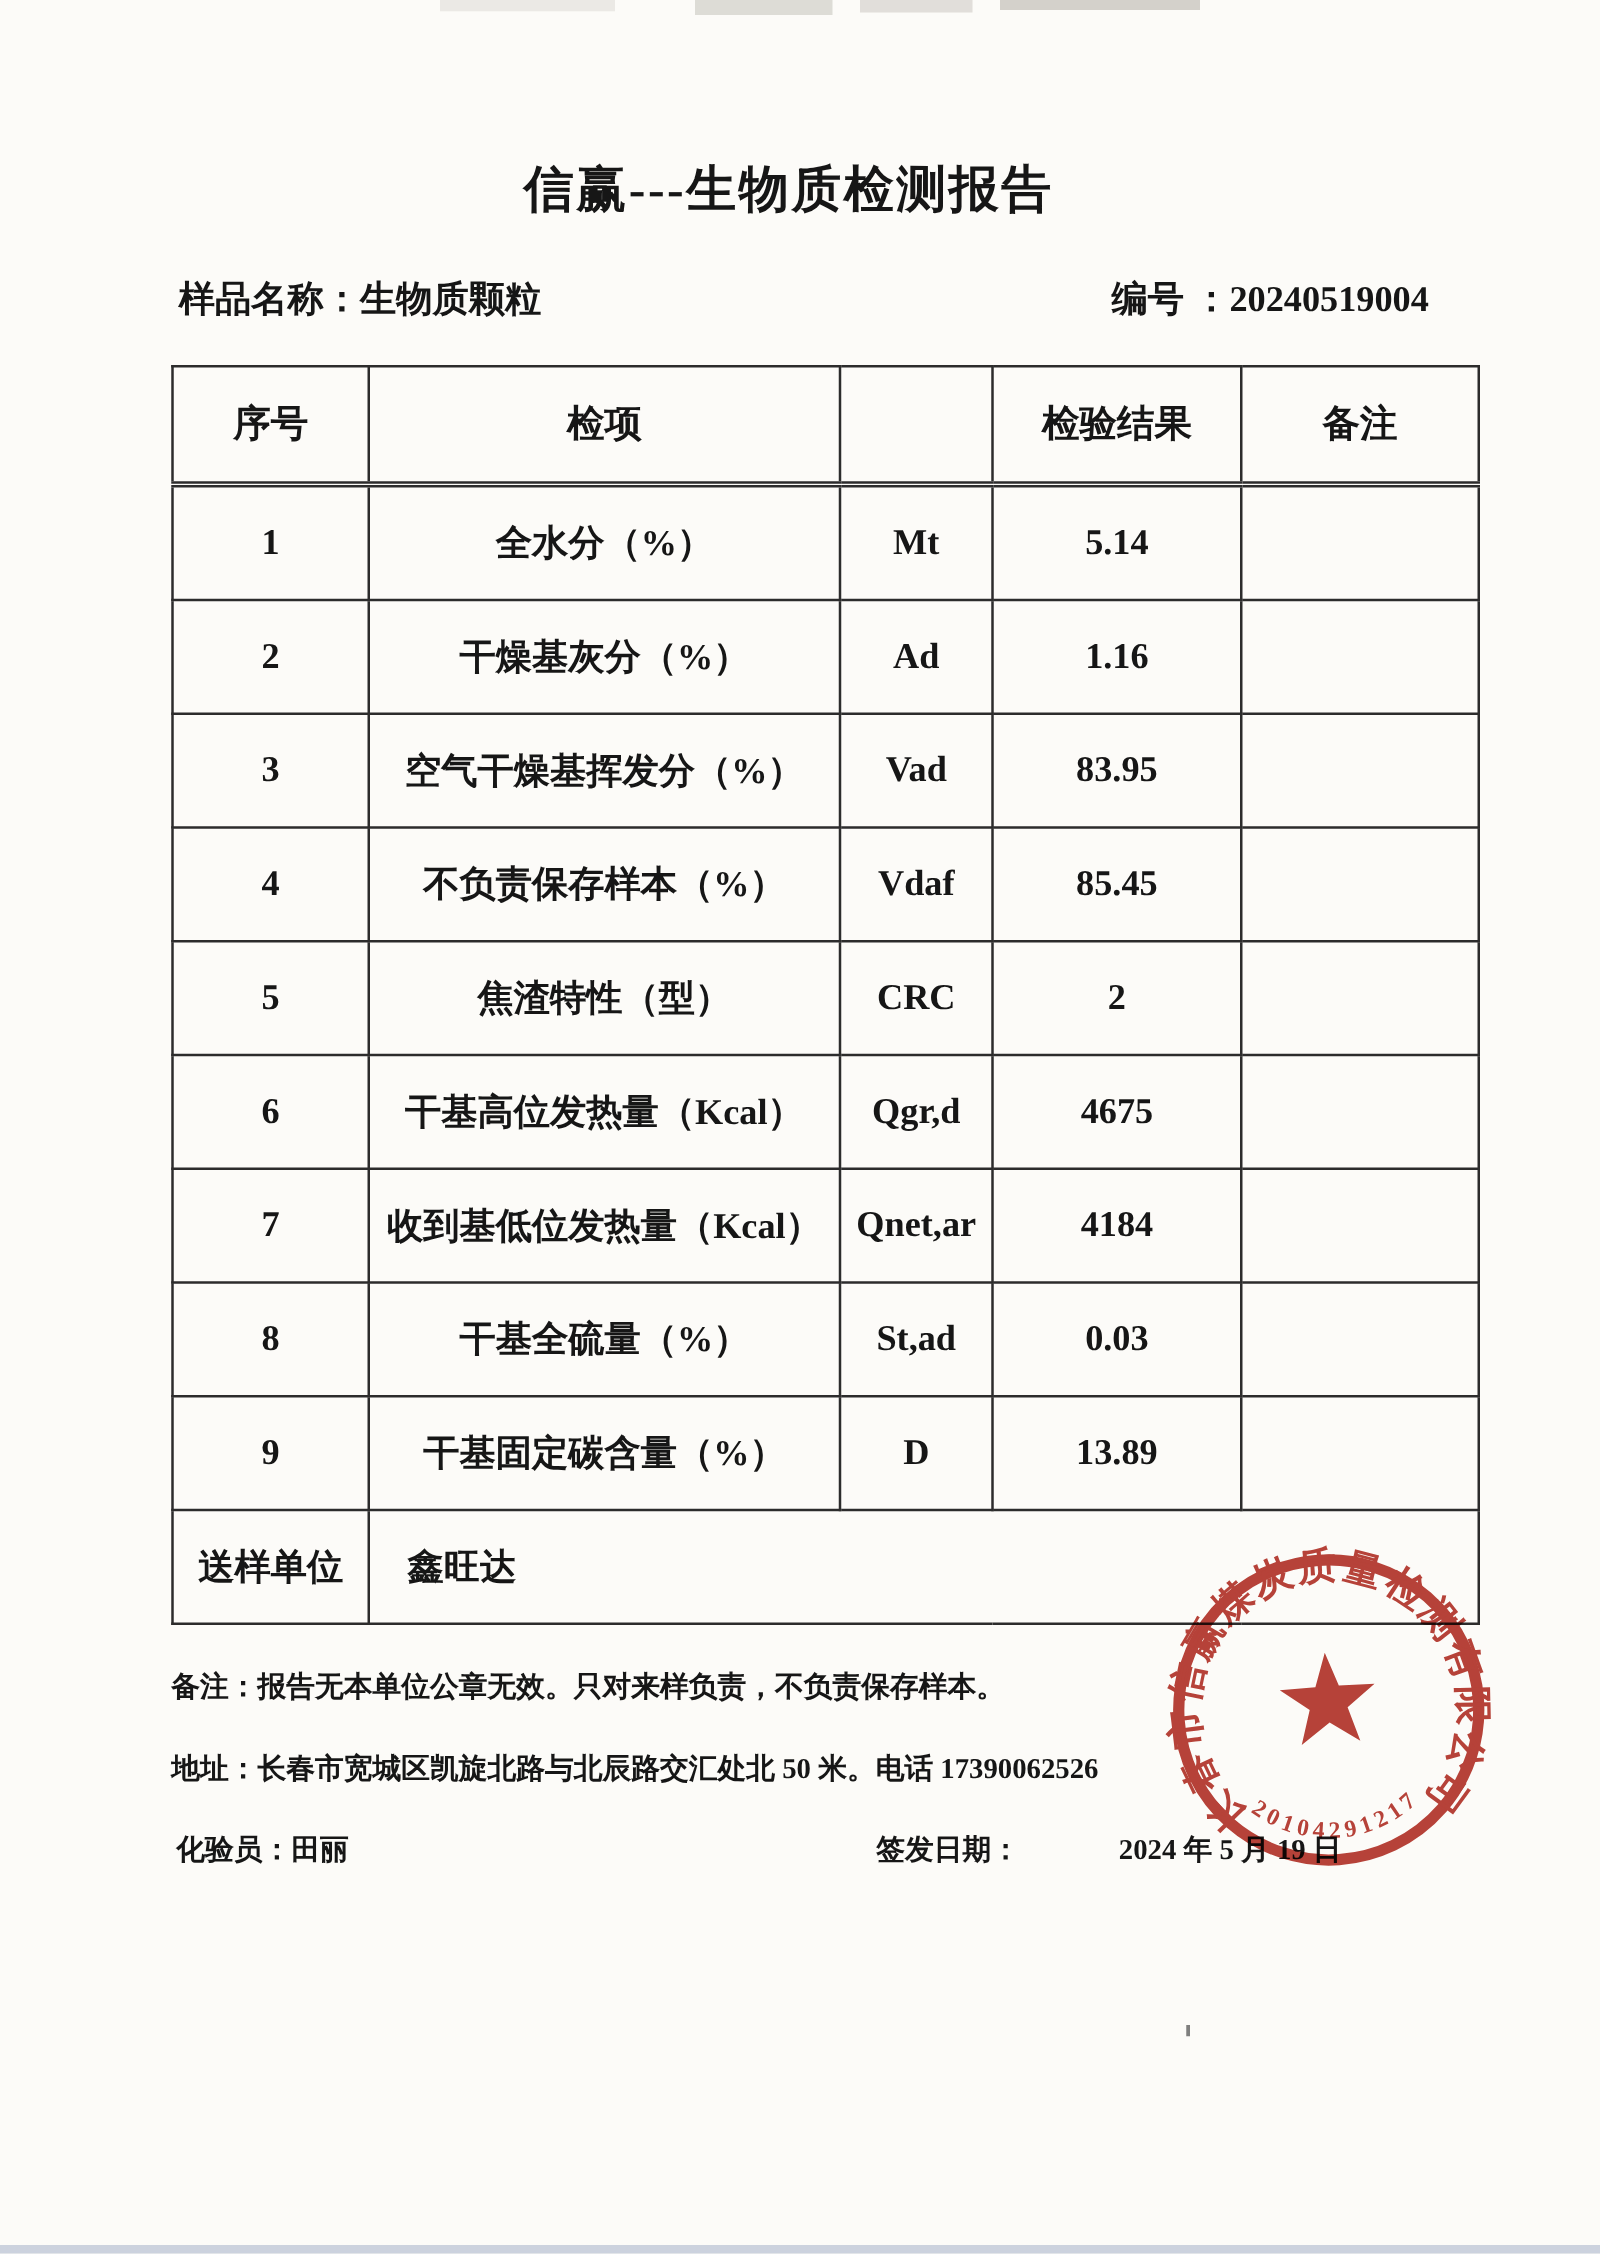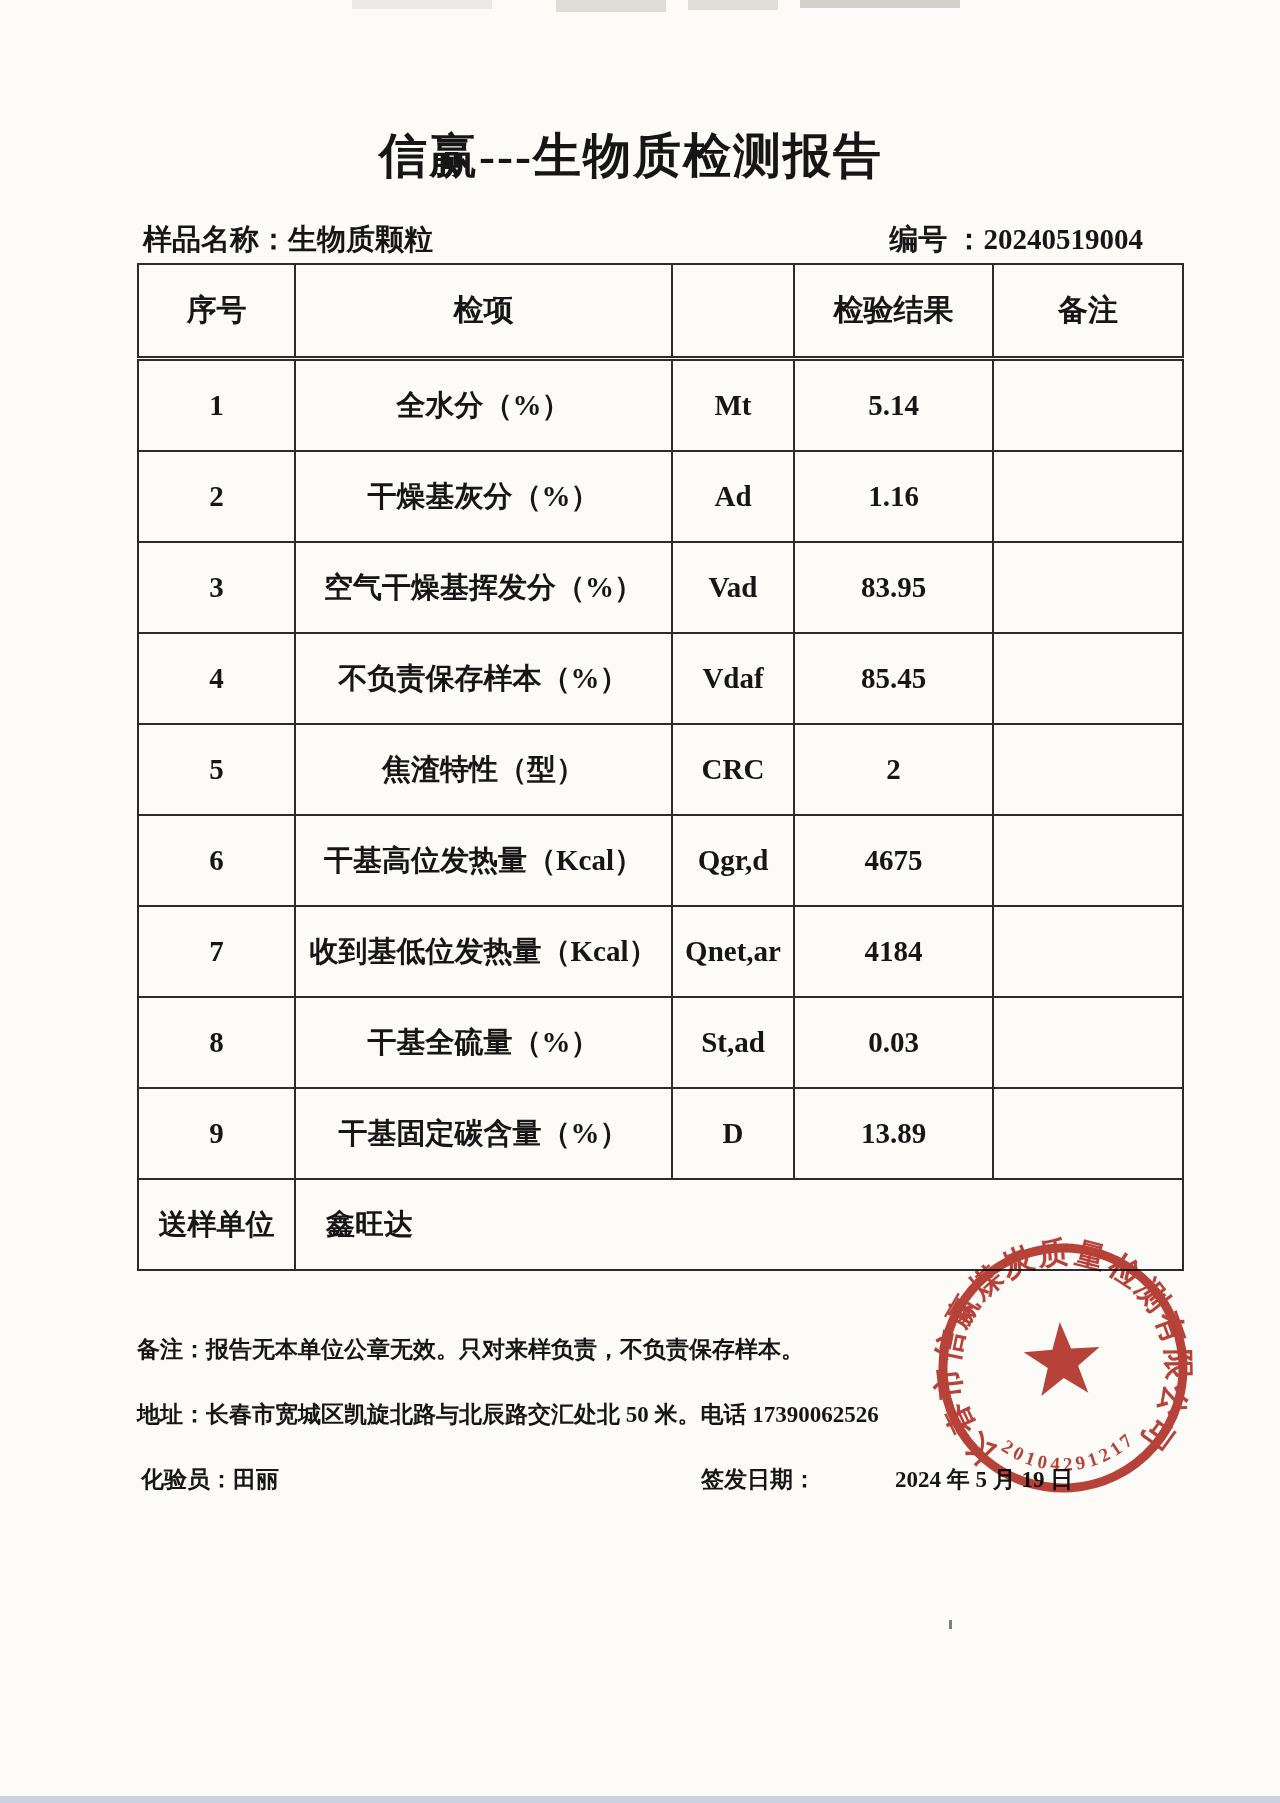--- a/index.html
+++ b/index.html
@@ -13,29 +13,29 @@
   .artifact{position:absolute;background:#b9b5ad;opacity:.55;}
   .artifact.a1{left:352px;top:0;width:140px;height:9px;opacity:.25;}
   .artifact.a2{left:556px;top:0;width:110px;height:12px;opacity:.45;}
   .artifact.a3{left:688px;top:0;width:90px;height:10px;opacity:.4;}
   .artifact.a4{left:800px;top:0;width:160px;height:8px;opacity:.6;}
   .speck{position:absolute;left:949px;top:1620px;width:3px;height:9px;background:#4a4a4a;opacity:.7;}
   .bottom-strip{position:absolute;left:0;bottom:0;width:100%;height:7px;background:#ccd2de;}
 
   .title{
     position:absolute;left:0;top:124px;width:1262px;text-align:center;
-    font-size:48px;font-weight:bold;letter-spacing:2px;
+    font-size:40px;font-weight:bold;letter-spacing:2px;
   }
   .meta-row{
     position:absolute;left:143px;top:220px;width:1000px;
     display:flex;justify-content:space-between;
     font-size:29px;font-weight:bold;
   }
   table.report{
-    position:absolute;left:137px;top:263px;width:1045px;
+    position:absolute;left:137px;top:292px;width:1045px;
     border-collapse:collapse;table-layout:fixed;padding-left:40px;
   }
   table.report th,table.report td{
     border:2px solid #2c2c2c;
     font-weight:bold;text-align:center;vertical-align:middle;
     padding:0;overflow:hidden;
   }
   table.report thead th{height:91px;font-size:30px;border-bottom:5px double #2c2c2c;}
   table.report tbody td{height:89px;font-size:29px;}
   td.col-item{text-align:left;padding-left:26px;}

